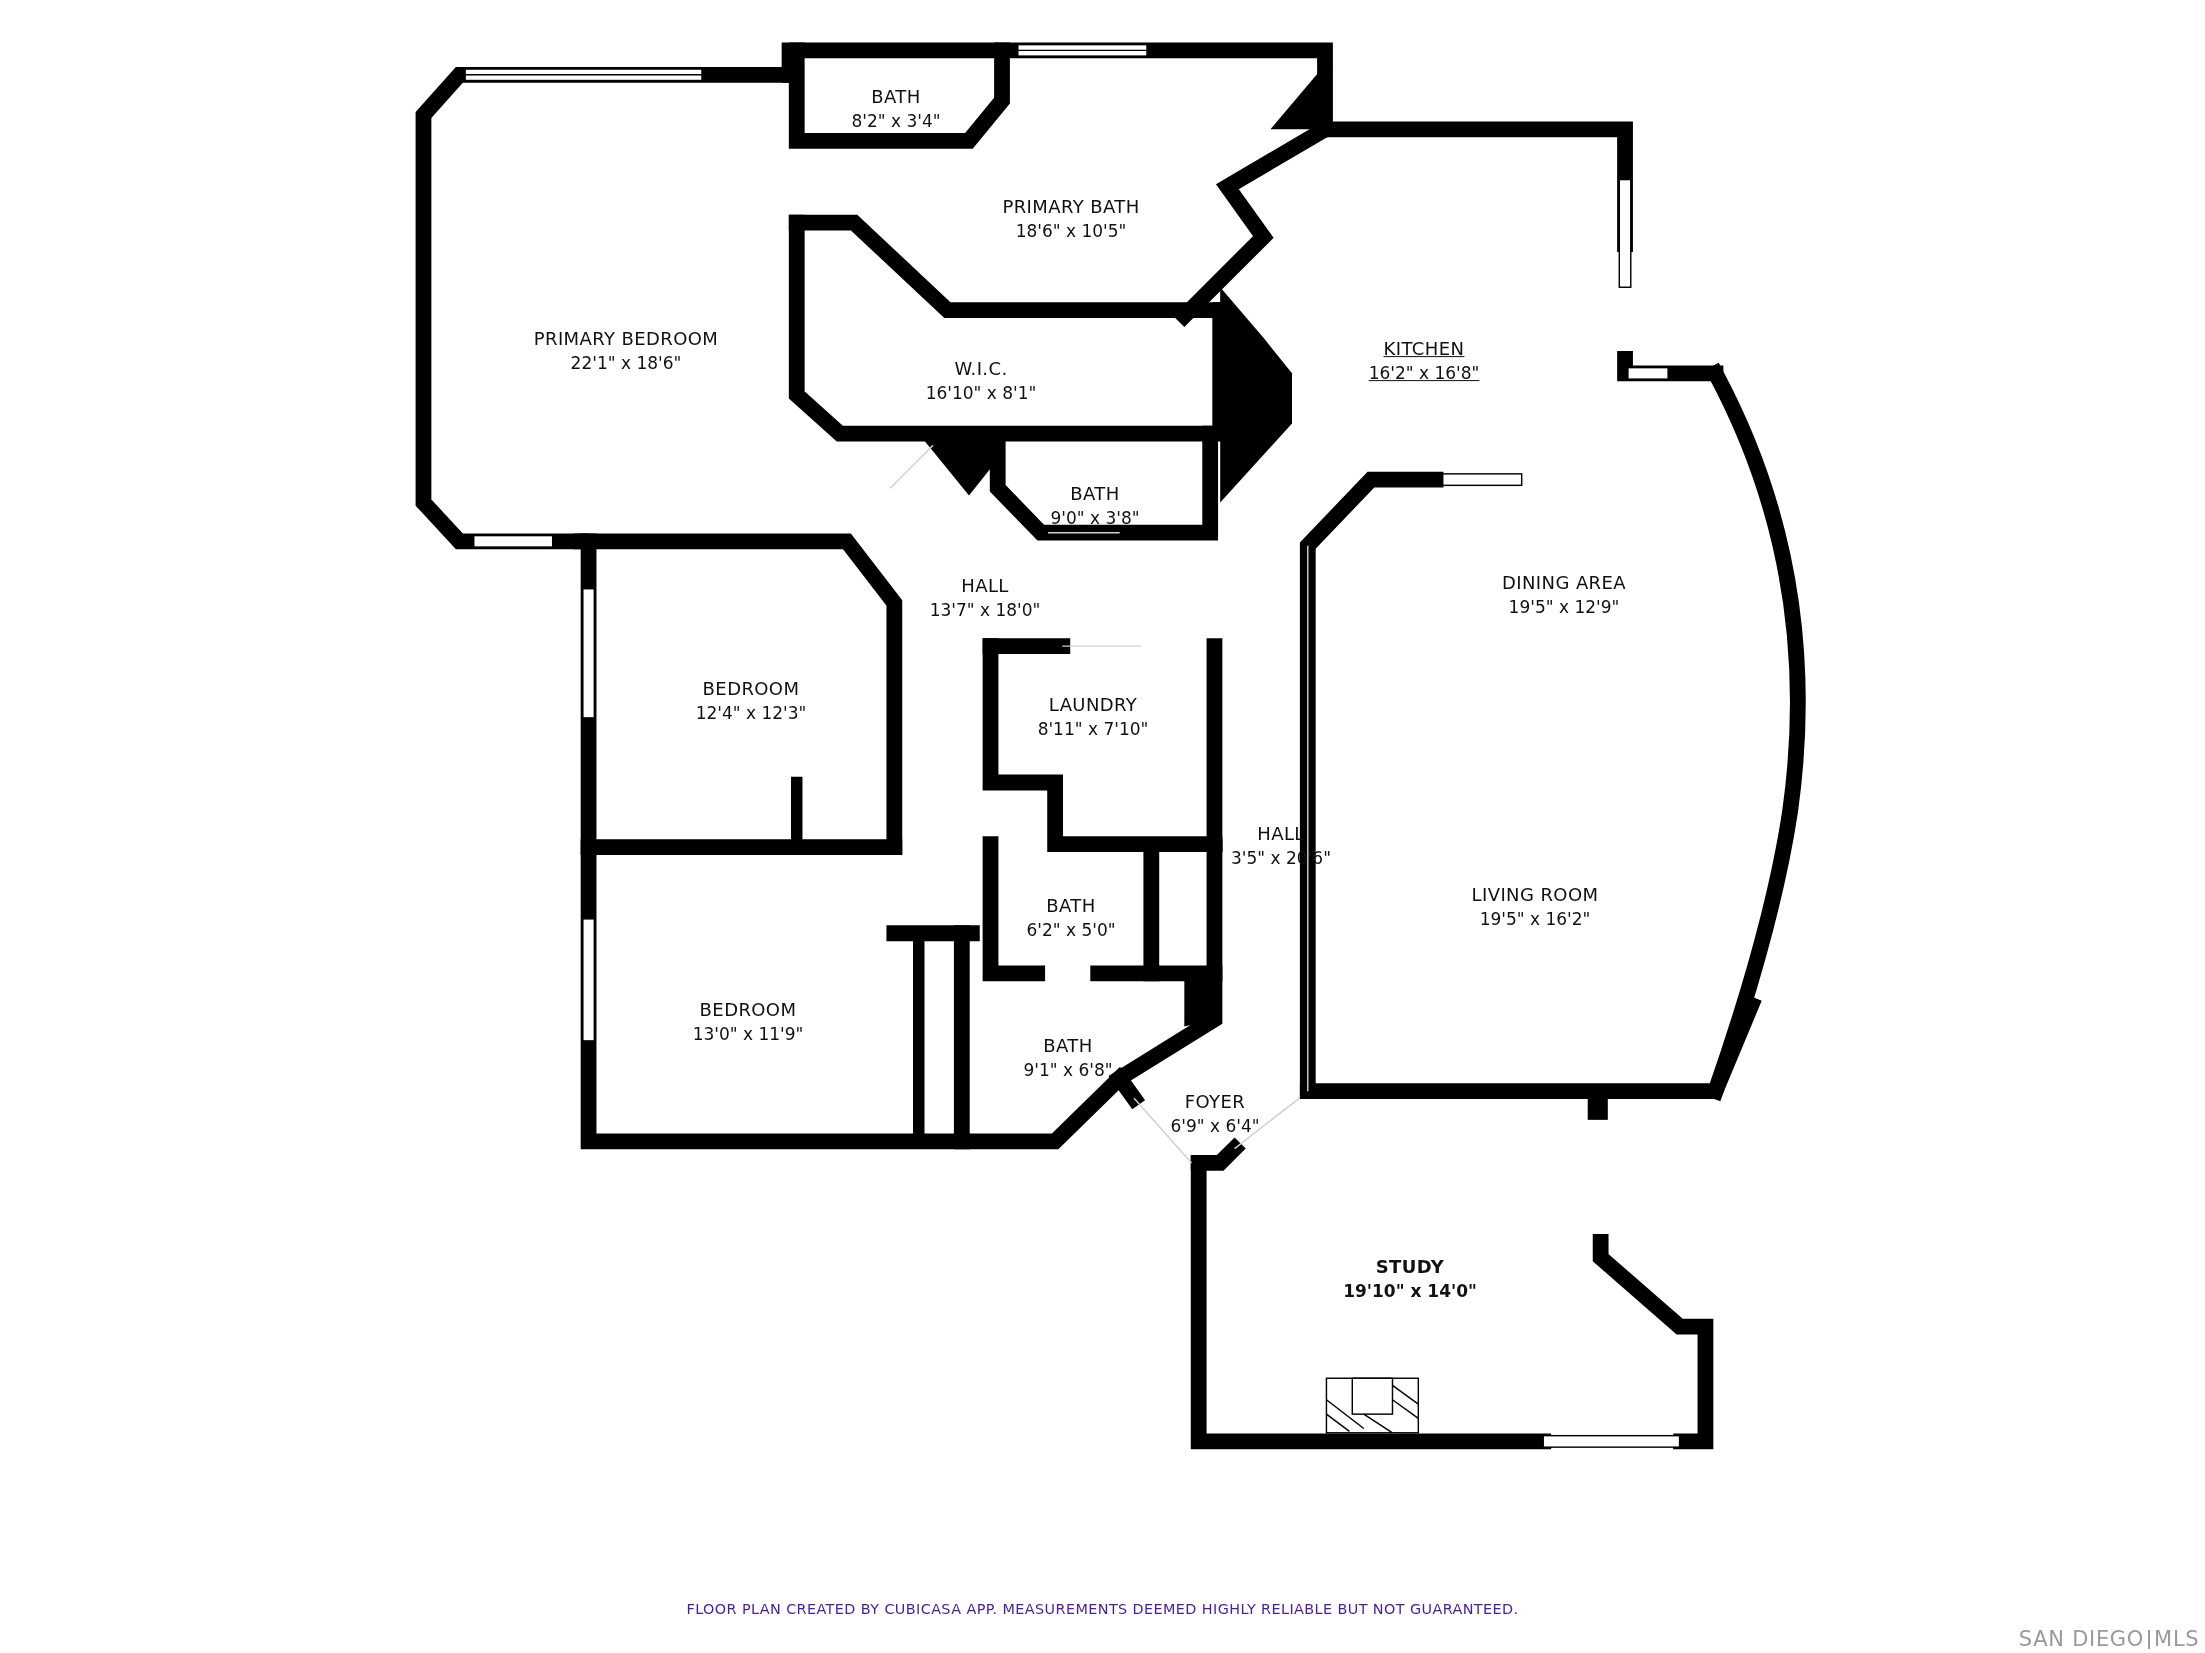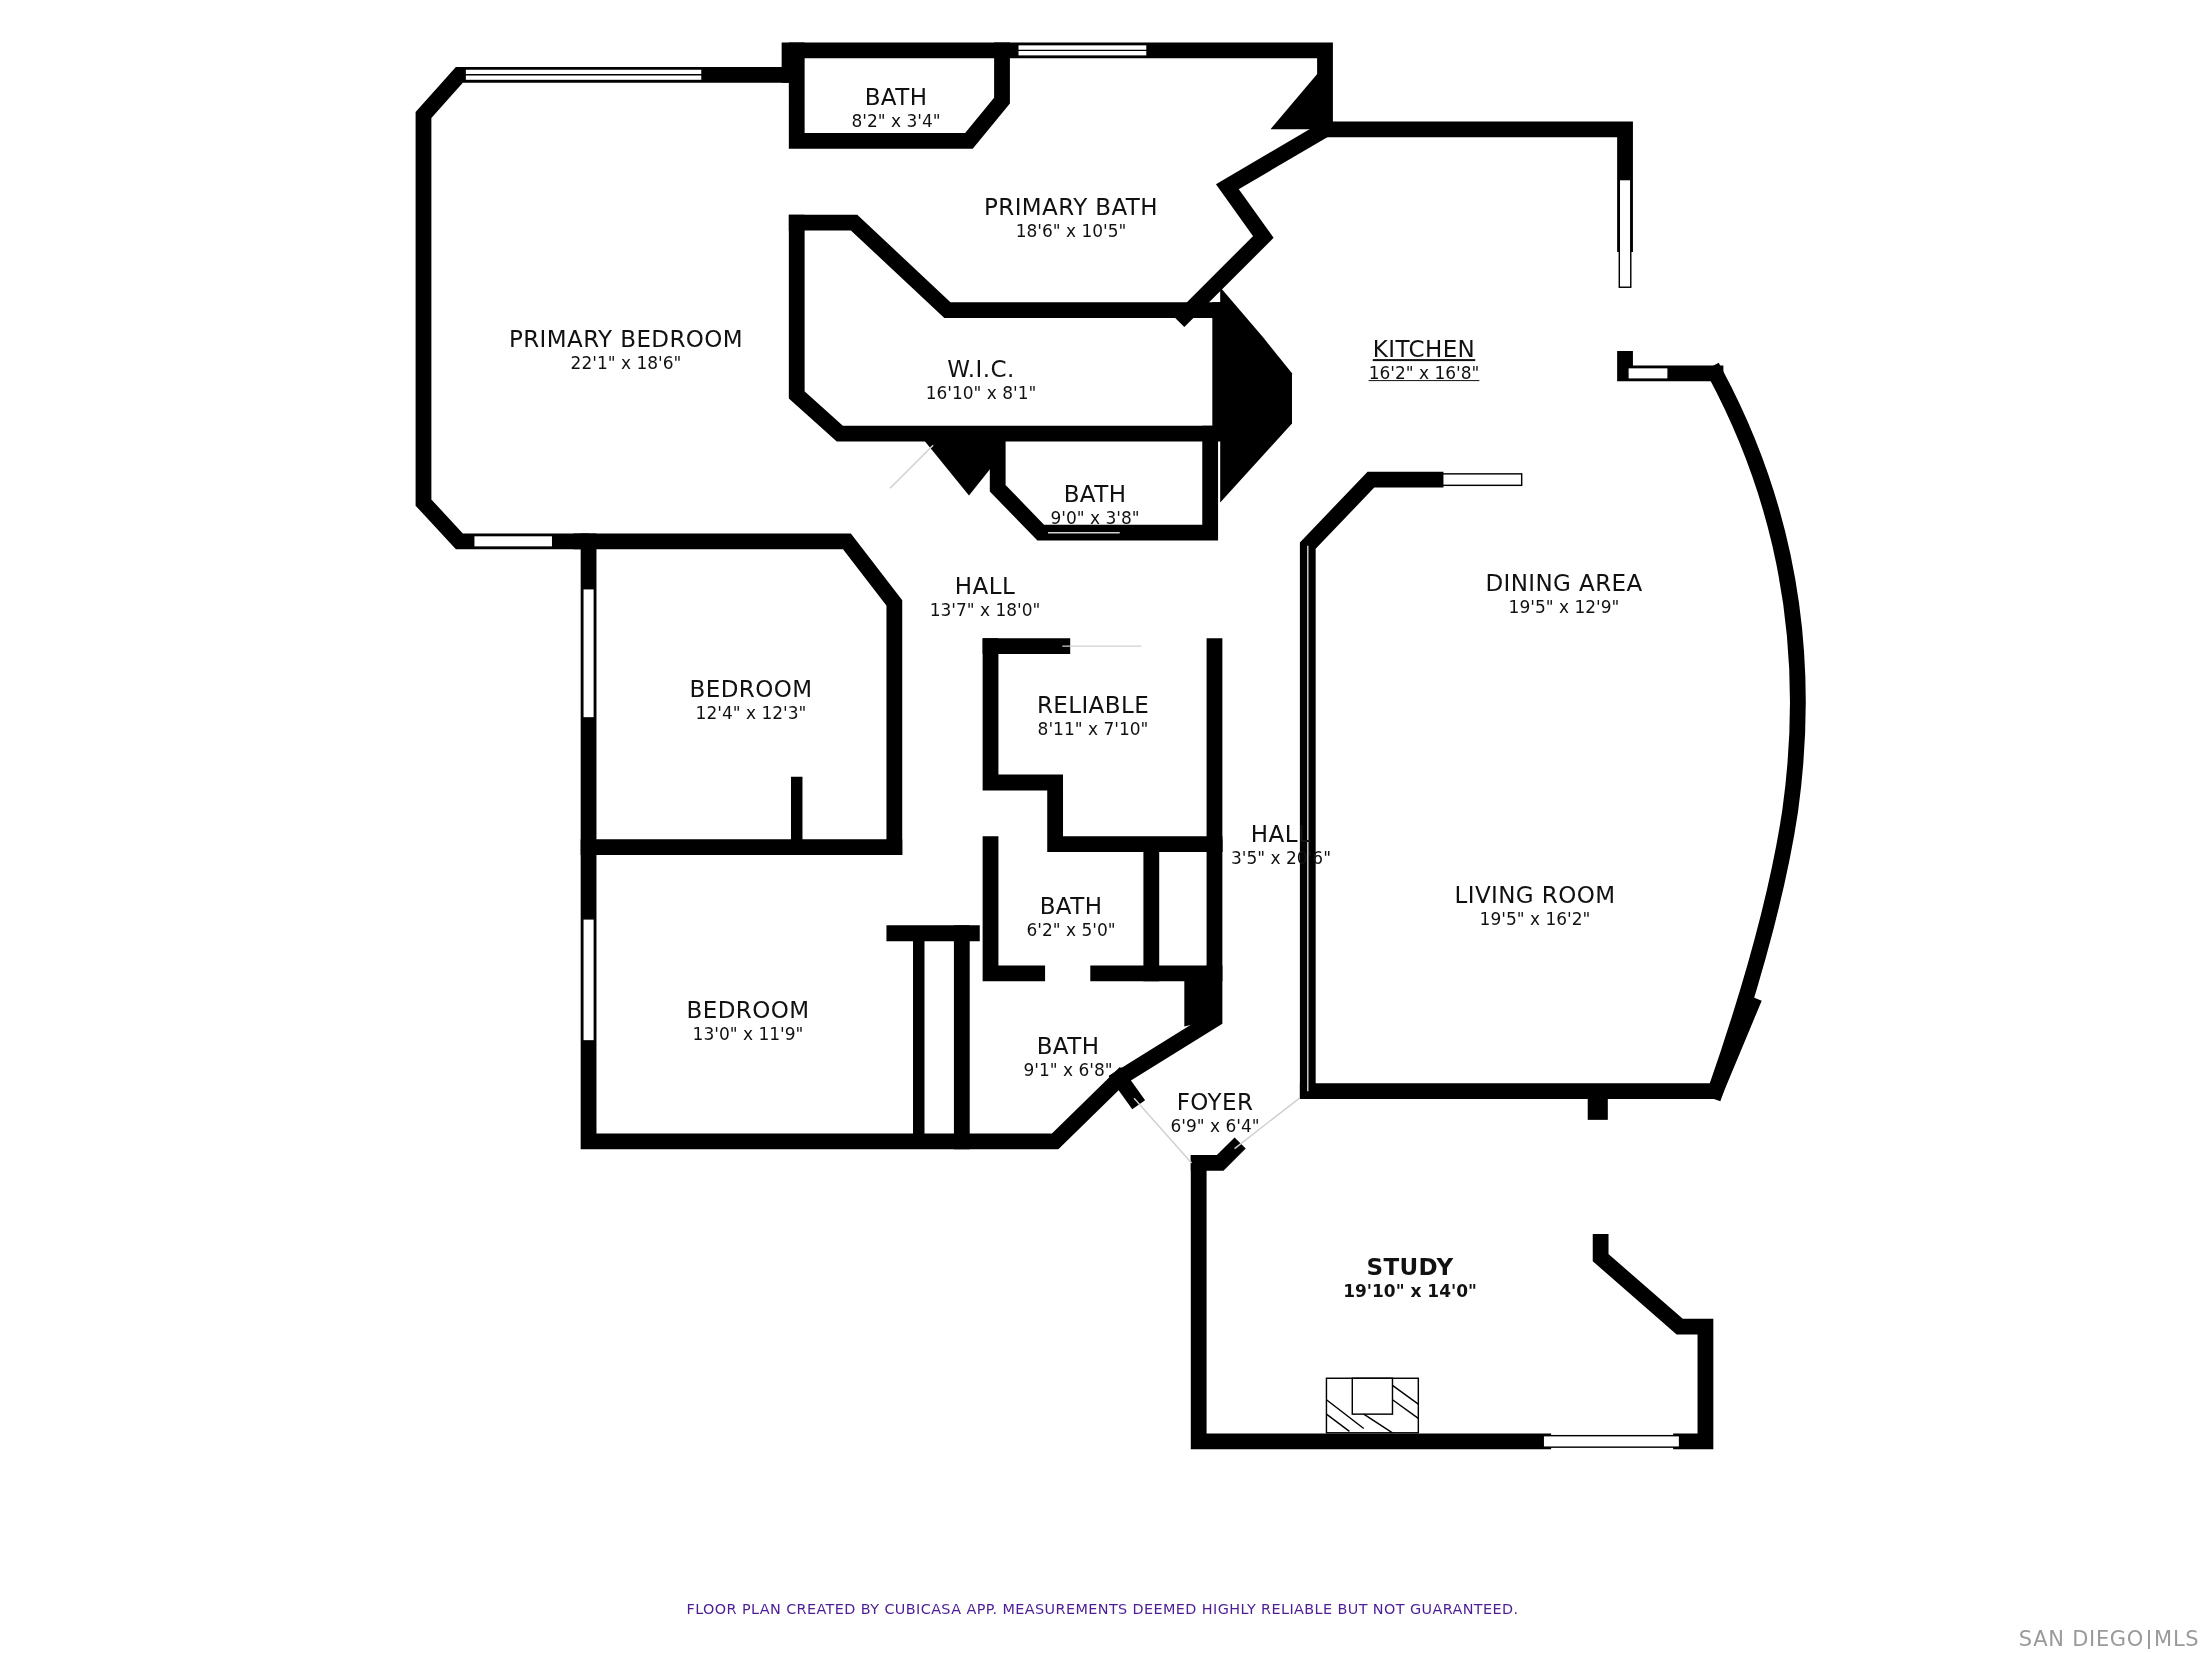--- a/index.html
+++ b/index.html
@@ -5,21 +5,21 @@
   html, body { margin:0; padding:0; background:#ffffff; }
   body { width:2205px; height:1654px; position:relative; overflow:hidden; font-family:"DejaVu Sans", sans-serif; }
   #plan { position:absolute; left:0; top:0; width:2205px; height:1654px; }
   .wall { fill:none; stroke:#000; stroke-width:22; stroke-linejoin:miter; stroke-linecap:square; }
   .wall-thin { fill:none; stroke:#000; stroke-width:16; stroke-linecap:square; }
   .solid { fill:#000; stroke:none; }
   .win { fill:#fff; stroke:#000; stroke-width:2; }
   .winline { stroke:#000; stroke-width:2; }
   .door { stroke:#d0d0d0; stroke-width:2; fill:none; }
   .room-label { position:absolute; transform:translate(-50%, -50%); text-align:center; color:#111; font-family:"DejaVu Sans", sans-serif; white-space:nowrap; line-height:24.4px; }
-  .room-name { display:block; font-size:23px; letter-spacing:0.4px;margin-top:17px; }
+  .room-name { display:block; font-size:18px; letter-spacing:0.4px;margin-top:17px; }
   .room-dim { display:block; font-size:17px; }
   .footer-note { position:absolute; left:50%; top:1601px; transform:translateX(-50%); font-size:14.4px; color:#4c1d95; letter-spacing:0.4px; white-space:nowrap; }
   .brand { position:absolute; right:5.7px; bottom:2.9px; font-size:21px; color:#9a9a9a; letter-spacing:0.7px; white-space:nowrap; }
   .brand .sep { display:inline-block; width:1.4px; height:18.7px; background:#9a9a9a; margin:0 4.3px; vertical-align:-2.9px; }
 </style>
 </head>
 <body>
 
 <svg id="plan" viewBox="0 0 3072 2304" xmlns="http://www.w3.org/2000/svg">
 
@@ -136,21 +136,21 @@
 </div>
 <div class="room-label" style="left:1564px;top:587px;">
   <span class="room-name">DINING AREA</span>
   <span class="room-dim">19'5" x 12'9"</span>
 </div>
 <div class="room-label" style="left:751px;top:693px;">
   <span class="room-name">BEDROOM</span>
   <span class="room-dim">12'4" x 12'3"</span>
 </div>
 <div class="room-label" style="left:1093px;top:709px;">
-  <span class="room-name">RELIABLE</span>
+  <span class="room-name">LAUNDRY</span>
   <span class="room-dim">8'11" x 7'10"</span>
 </div>
 <div class="room-label" style="left:1281px;top:838px;">
   <span class="room-name">HALL</span>
   <span class="room-dim">3'5" x 20'6"</span>
 </div>
 <div class="room-label" style="left:1071px;top:910px;">
   <span class="room-name">BATH</span>
   <span class="room-dim">6'2" x 5'0"</span>
 </div>

